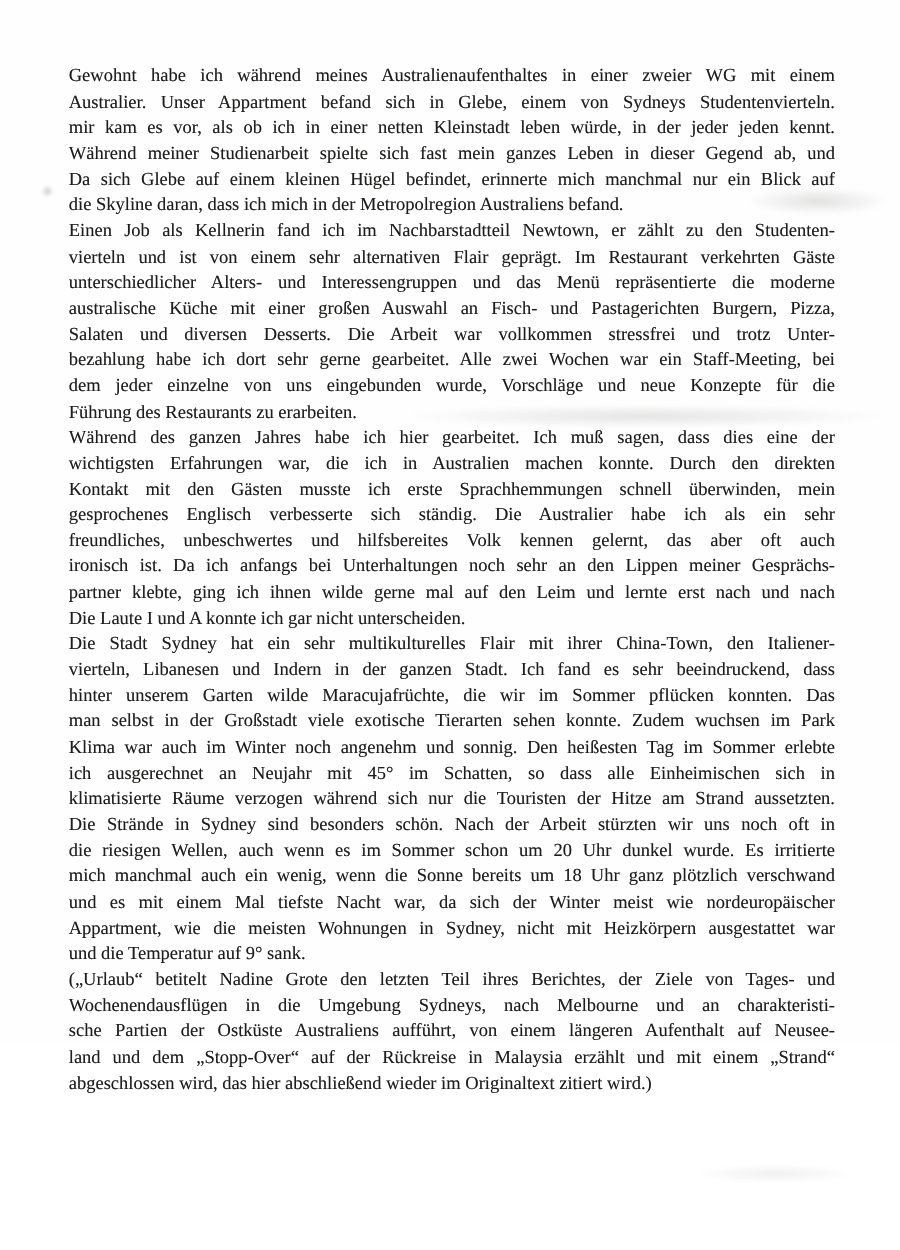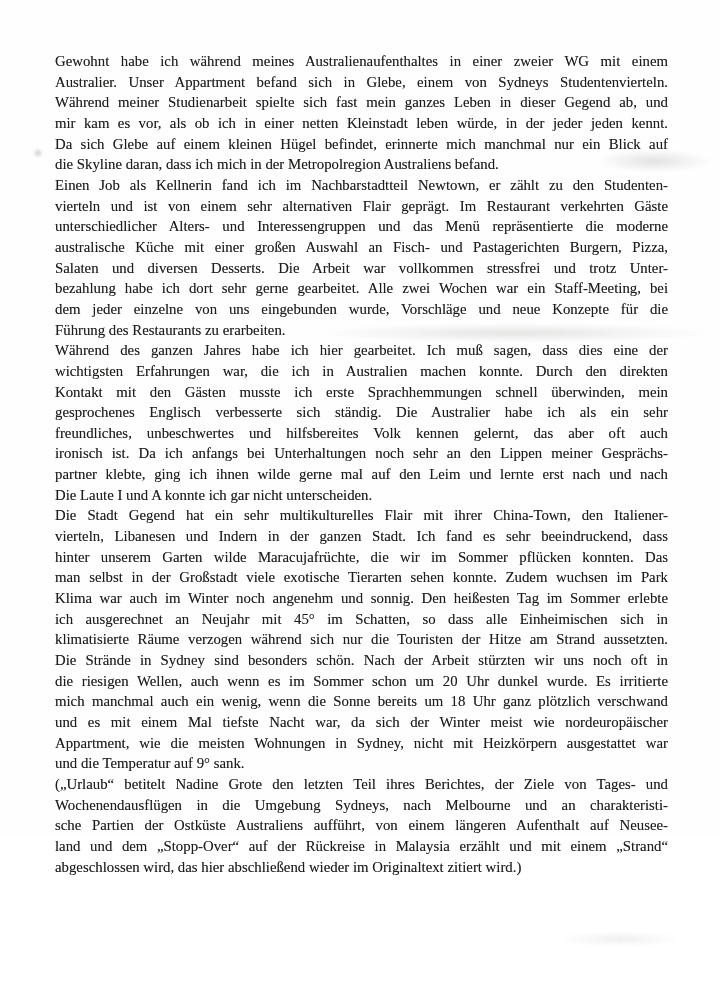--- a/index.html
+++ b/index.html
@@ -76,22 +76,22 @@
 <div class="page">
   <div class="smudge s1"></div>
   <div class="smudge s2"></div>
   <div class="smudge s3"></div>
   <div class="smudge s4"></div>
 
   <div class="text-block">
       <div class="para">
         <div class="line">Gewohnt habe ich während meines Australienaufenthaltes in einer zweier WG mit einem</div>
         <div class="line">Australier. Unser Appartment befand sich in Glebe, einem von Sydneys Studentenvierteln.</div>
+        <div class="line">mir kam es vor, als ob ich in einer netten Kleinstadt leben würde, in der jeder jeden kennt.</div>
         <div class="line">Während meiner Studienarbeit spielte sich fast mein ganzes Leben in dieser Gegend ab, und</div>
-        <div class="line">mir kam es vor, als ob ich in einer netten Kleinstadt leben würde, in der jeder jeden kennt.</div>
         <div class="line">Da sich Glebe auf einem kleinen Hügel befindet, erinnerte mich manchmal nur ein Blick auf</div>
         <div class="line last">die Skyline daran, dass ich mich in der Metropolregion Australiens befand.</div>
       </div>
       <div class="para">
         <div class="line">Einen Job als Kellnerin fand ich im Nachbarstadtteil Newtown, er zählt zu den Studenten-</div>
         <div class="line">vierteln und ist von einem sehr alternativen Flair geprägt. Im Restaurant verkehrten Gäste</div>
         <div class="line">unterschiedlicher Alters- und Interessengruppen und das Menü repräsentierte die moderne</div>
         <div class="line">australische Küche mit einer großen Auswahl an Fisch- und Pastagerichten Burgern, Pizza,</div>
         <div class="line">Salaten und diversen Desserts. Die Arbeit war vollkommen stressfrei und trotz Unter-</div>
         <div class="line">bezahlung habe ich dort sehr gerne gearbeitet. Alle zwei Wochen war ein Staff-Meeting, bei</div>
@@ -102,21 +102,21 @@
         <div class="line">Während des ganzen Jahres habe ich hier gearbeitet. Ich muß sagen, dass dies eine der</div>
         <div class="line">wichtigsten Erfahrungen war, die ich in Australien machen konnte. Durch den direkten</div>
         <div class="line">Kontakt mit den Gästen musste ich erste Sprachhemmungen schnell überwinden, mein</div>
         <div class="line">gesprochenes Englisch verbesserte sich ständig. Die Australier habe ich als ein sehr</div>
         <div class="line">freundliches, unbeschwertes und hilfsbereites Volk kennen gelernt, das aber oft auch</div>
         <div class="line">ironisch ist. Da ich anfangs bei Unterhaltungen noch sehr an den Lippen meiner Gesprächs-</div>
         <div class="line">partner klebte, ging ich ihnen wilde gerne mal auf den Leim und lernte erst nach und nach</div>
         <div class="line last">Die Laute I und A konnte ich gar nicht unterscheiden.</div>
       </div>
       <div class="para">
-        <div class="line">Die Stadt Gegend hat ein sehr multikulturelles Flair mit ihrer China-Town, den Italiener-</div>
+        <div class="line">Die Stadt Sydney hat ein sehr multikulturelles Flair mit ihrer China-Town, den Italiener-</div>
         <div class="line">vierteln, Libanesen und Indern in der ganzen Stadt. Ich fand es sehr beeindruckend, dass</div>
         <div class="line">hinter unserem Garten wilde Maracujafrüchte, die wir im Sommer pflücken konnten. Das</div>
         <div class="line">man selbst in der Großstadt viele exotische Tierarten sehen konnte. Zudem wuchsen im Park</div>
         <div class="line">Klima war auch im Winter noch angenehm und sonnig. Den heißesten Tag im Sommer erlebte</div>
         <div class="line">ich ausgerechnet an Neujahr mit 45° im Schatten, so dass alle Einheimischen sich in</div>
         <div class="line">klimatisierte Räume verzogen während sich nur die Touristen der Hitze am Strand aussetzten.</div>
         <div class="line">Die Strände in Sydney sind besonders schön. Nach der Arbeit stürzten wir uns noch oft in</div>
         <div class="line">die riesigen Wellen, auch wenn es im Sommer schon um 20 Uhr dunkel wurde. Es irritierte</div>
         <div class="line">mich manchmal auch ein wenig, wenn die Sonne bereits um 18 Uhr ganz plötzlich verschwand</div>
         <div class="line">und es mit einem Mal tiefste Nacht war, da sich der Winter meist wie nordeuropäischer</div>

